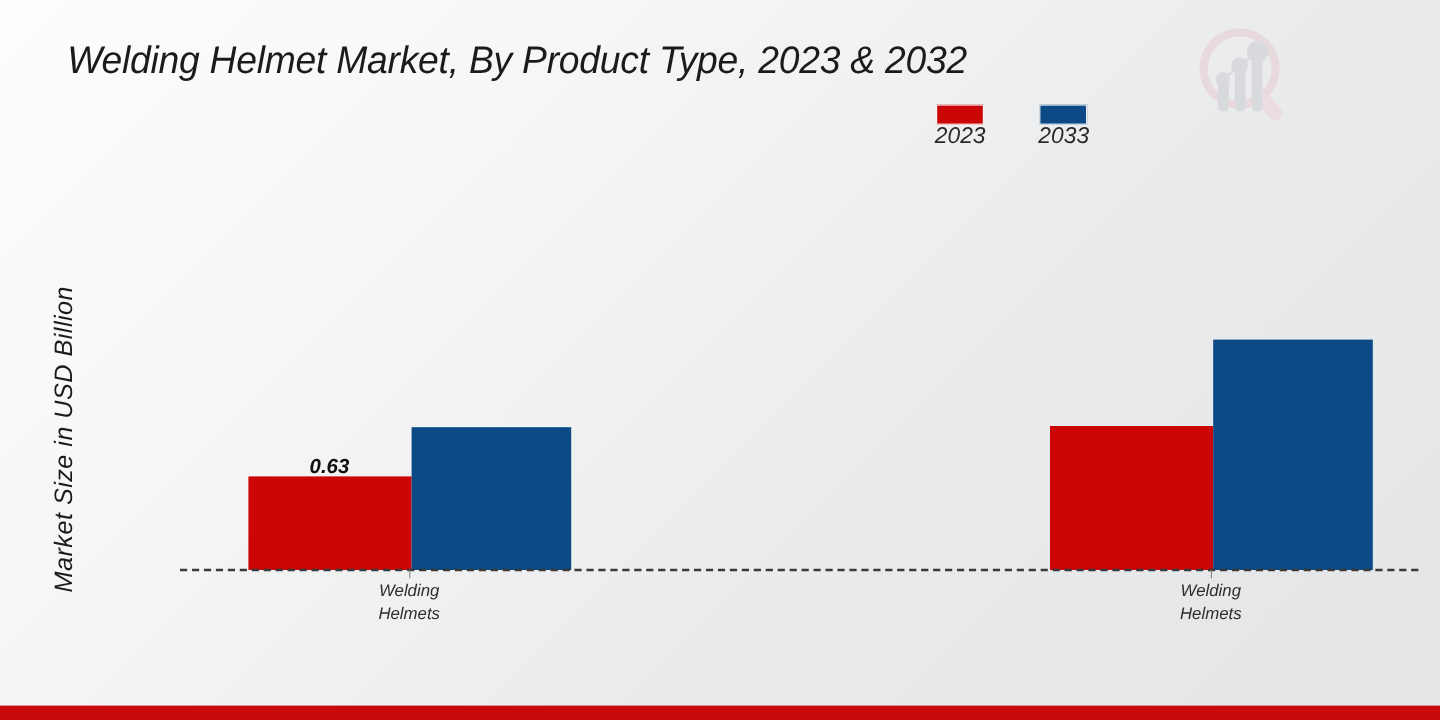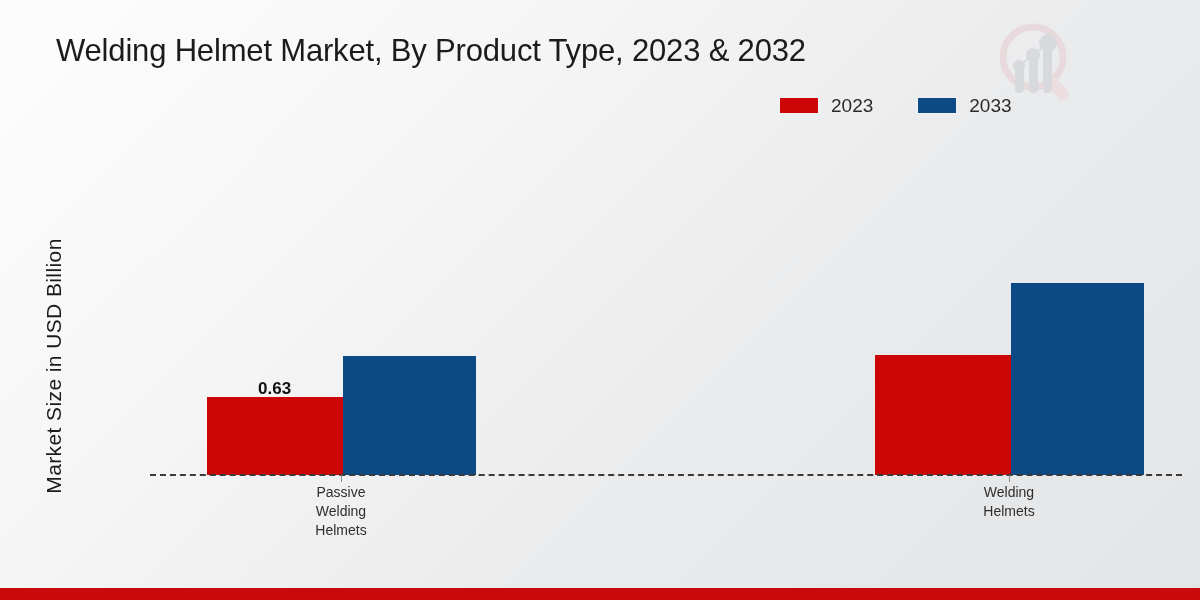--- a/index.html
+++ b/index.html
@@ -12,20 +12,21 @@
     overflow: hidden;
     font-family: "Liberation Sans", sans-serif;
     background: #ffffff;
   }
   #figure {
     position: relative;
     width: 1200px;
     height: 600px;
     background: linear-gradient(135deg, #fdfdfd 0%, #f6f6f7 30%, #eaebec 62%, #e4e5e7 100%);
     overflow: hidden;
+    font-style: italic;
   }
 
   
   #watermark {
     position: absolute;
     left: 988px;
     top: 14px;
     width: 96px;
     height: 96px;
     opacity: 0.5;
@@ -53,21 +54,22 @@
     left: 779px;
     top: 93px;
     display: flex;
     align-items: center;
     gap: 44px;
     height: 24px;
   }
   .legend-item {
     display: flex;
     align-items: center;
-    gap: 12px;
+    gap: 0;
+    flex-direction: column;
   }
   .legend-swatch {
     width: 40px;
     height: 17px;
     border: 1px solid #f2f2f2;
     box-sizing: border-box;
   }
   .legend-label {
     font-size: 19px;
     color: #2b2b2b;
@@ -183,21 +185,20 @@
     <div class="bar" style="left:1011px; top:283px; width:133px; height:192px; background:#0b4a84;"></div>
 
     <div class="bar-label" style="left:258px; top:379px;">0.63</div>
 
     <div id="baseline"></div>
 
     <div class="tick-mark" style="left:341px;"></div>
     <div class="tick-mark" style="left:1009px;"></div>
 
     <div class="cat-label" style="left:221px;">
-      <div>Passive</div>
       <div>Welding</div>
       <div>Helmets</div>
     </div>
 
     <div class="cat-label" style="left:889px;">
       <div>Welding</div>
       <div>Helmets</div>
     </div>
 
   </div>

